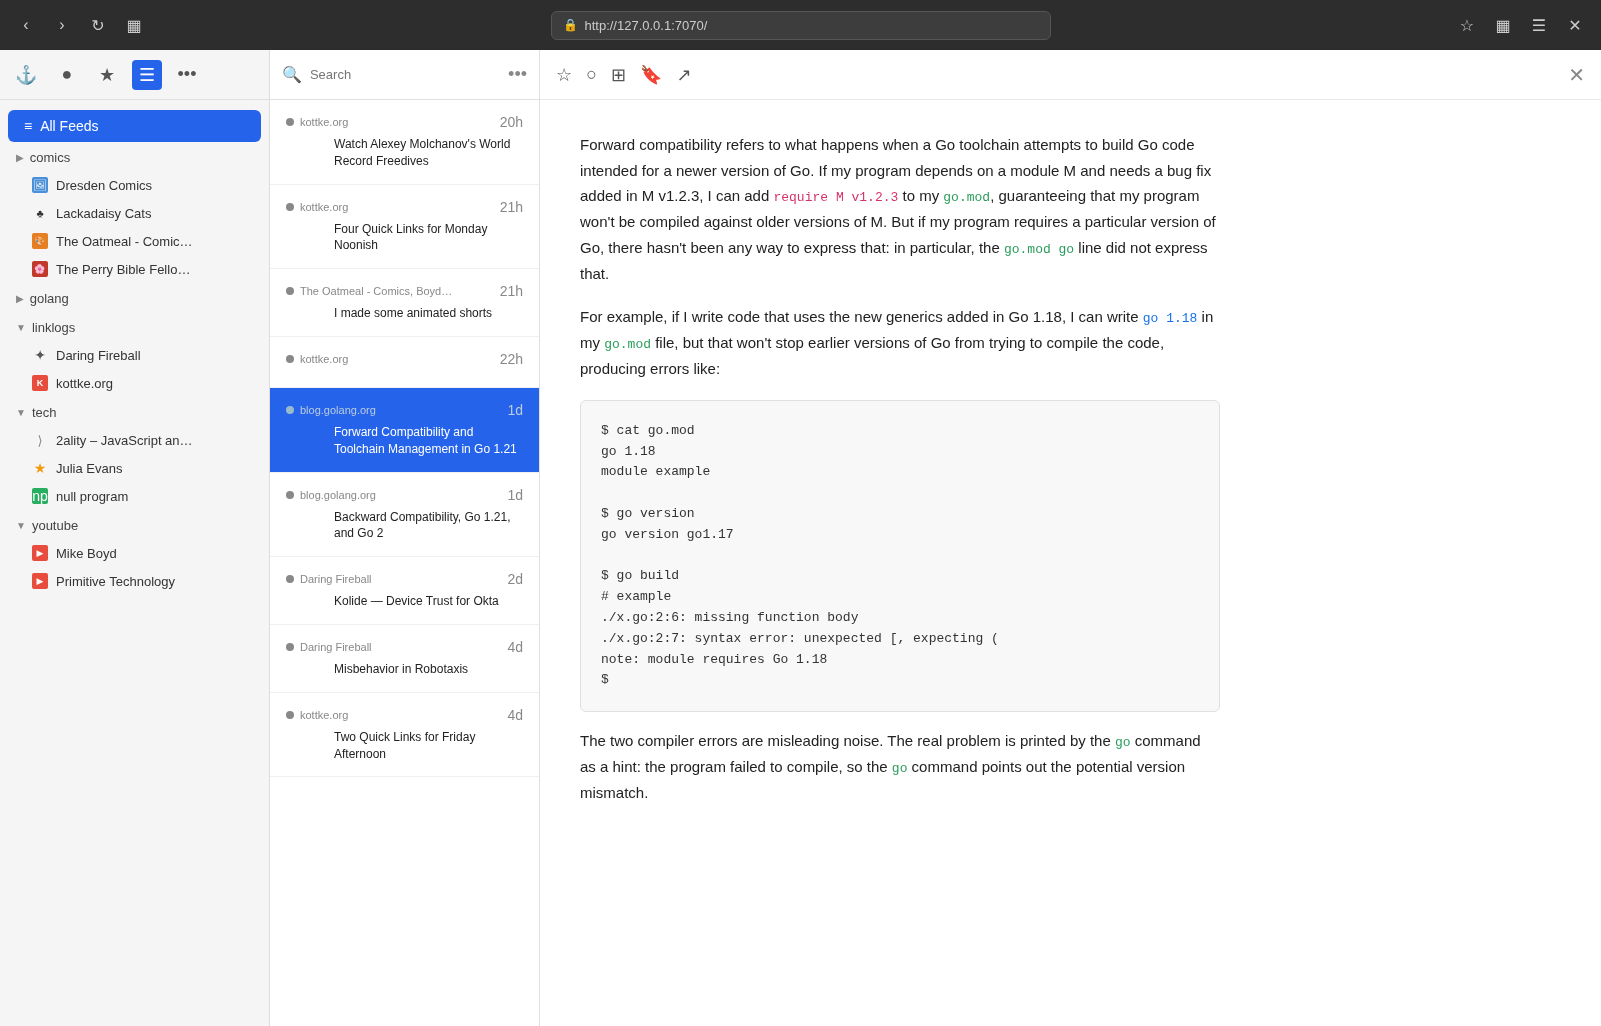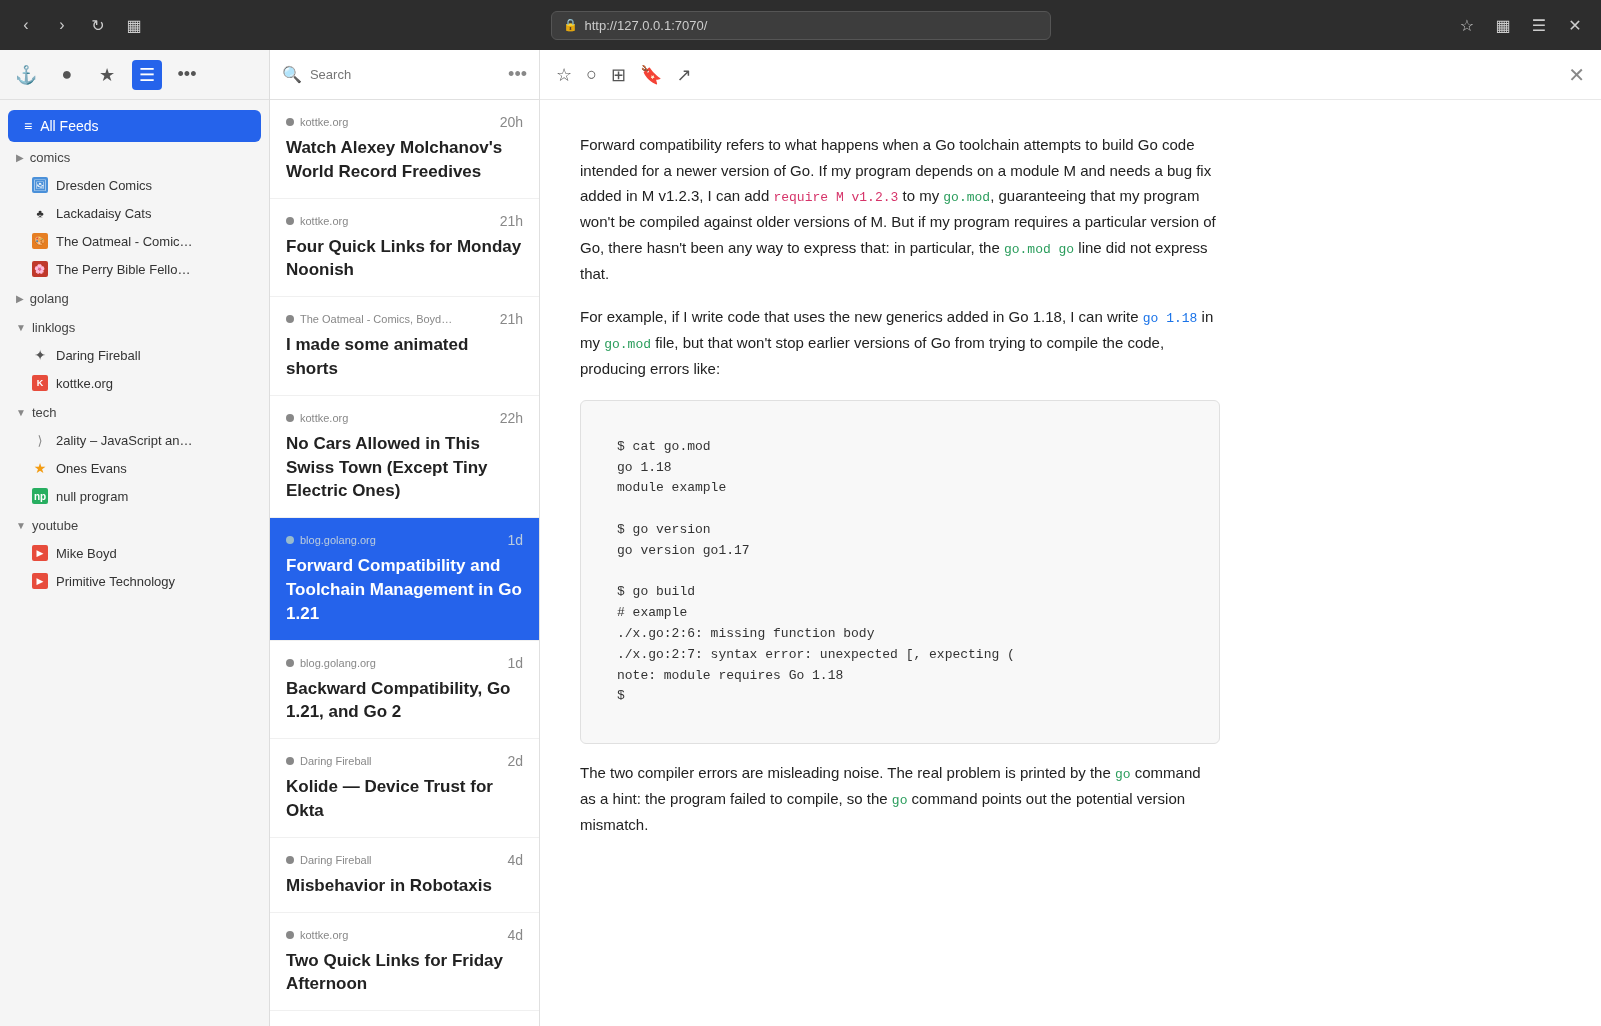--- a/index.html
+++ b/index.html
@@ -40,35 +40,35 @@
     .more-btn { background: none; border: none; cursor: pointer; color: #888; font-size: 18px; }
     .feed-articles { flex: 1; overflow-y: auto; }
     .article-item { padding: 14px 16px; border-bottom: 1px solid #f0f0f0; cursor: pointer; }
     .article-item.selected { background: #2563eb; color: white; }
     .article-meta { display: flex; align-items: center; gap: 6px; margin-bottom: 6px; font-size: 11px; color: #888; }
     .article-item.selected .article-meta { color: #bcd; }
     .article-meta .source-dot { width: 8px; height: 8px; border-radius: 50%; background: #888; flex-shrink: 0; }
     .article-item.selected .source-dot { background: #9bc; }
     .article-source { font-size: 11px; }
     .article-age { margin-left: auto; font-size: 14px; }
-    .article-title { font-size: 17px; font-weight: 700; line-height: 1.4; color: #222; }
+    .article-title { font-size: 12px; font-weight: 400; line-height: 1.4; color: #222; margin-left: 48px; }
     .article-item.selected .article-title { color: white; }
 
     
     .article-content { flex: 1; background: #fff; overflow-y: auto; display: flex; flex-direction: column; }
     .article-content-toolbar { height: 50px; display: flex; align-items: center; padding: 0 16px; gap: 14px; border-bottom: 1px solid #e8e8e8; }
     .content-toolbar-btn { background: none; border: none; cursor: pointer; color: #555; font-size: 18px; display: flex; align-items: center; justify-content: center; }
     .close-btn { margin-left: auto; background: none; border: none; cursor: pointer; font-size: 20px; color: #888; }
     .article-body { padding: 32px 40px; max-width: 720px; line-height: 1.7; color: #222; font-size: 15px; }
     .article-body h1 { font-size: 26px; font-weight: 600; margin-bottom: 24px; color: #111; }
     .article-body p { margin-bottom: 18px; }
     .code-inline { font-family: 'Courier New', monospace; font-size: 13px; color: #d63369; background: none; }
     .code-inline.green { color: #2a9d5c; }
     .code-inline.blue { color: #1a73e8; }
-    .code-block { background: #f8f8f8; border: 1px solid #e0e0e0; border-radius: 6px; padding: 36px; margin: 16px 0; font-family: 'Courier New', monospace; font-size: 13px; color: #333; white-space: pre; line-height: 1.6; }
+    .code-block { background: #f8f8f8; border: 1px solid #e0e0e0; border-radius: 6px; padding: 20px; margin: 16px 0; font-family: 'Courier New', monospace; font-size: 13px; color: #333; white-space: pre; line-height: 1.6; }
 
     
     ::-webkit-scrollbar { width: 6px; }
     ::-webkit-scrollbar-track { background: transparent; }
     ::-webkit-scrollbar-thumb { background: #ccc; border-radius: 3px; }
   </style>
 </head>
 <body>
 
 <div class="browser-chrome">
@@ -156,24 +156,24 @@
         <div class="category-header">
           <span class="chevron">▼</span>
           <span>tech</span>
         </div>
         <div class="feed-item">
           <div class="feed-favicon" style="color:#888;font-size:13px;">⟩</div>
           <span class="feed-name">2ality – JavaScript an…</span>
         </div>
         <div class="feed-item">
           <div class="feed-favicon" style="color:#f39c12;font-size:14px;">★</div>
-          <span class="feed-name">Ones Evans</span>
-        </div>
-        <div class="feed-item">
-          <div class="feed-favicon" style="background:#27ae60;color:white;font-size:10px;font-weight:bold;">np</div>
+          <span class="feed-name">Julia Evans</span>
+        </div>
+        <div class="feed-item">
+          <div class="feed-favicon" style="background:#27ae60;color:white;font-size:14px;font-weight:normal;">np</div>
           <span class="feed-name">null program</span>
         </div>
       </div>
 
       <div class="category-group">
         <div class="category-header">
           <span class="chevron">▼</span>
           <span>youtube</span>
         </div>
         <div class="feed-item">
@@ -222,21 +222,20 @@
         </div>
         <div class="article-title">I made some animated shorts</div>
       </div>
 
       <div class="article-item">
         <div class="article-meta">
           <div class="source-dot"></div>
           <span class="article-source">kottke.org</span>
           <span class="article-age">22h</span>
         </div>
-        <div class="article-title">No Cars Allowed in This Swiss Town (Except Tiny Electric Ones)</div>
       </div>
 
       <div class="article-item selected">
         <div class="article-meta">
           <div class="source-dot"></div>
           <span class="article-source">blog.golang.org</span>
           <span class="article-age">1d</span>
         </div>
         <div class="article-title">Forward Compatibility and Toolchain Management in Go 1.21</div>
       </div>

